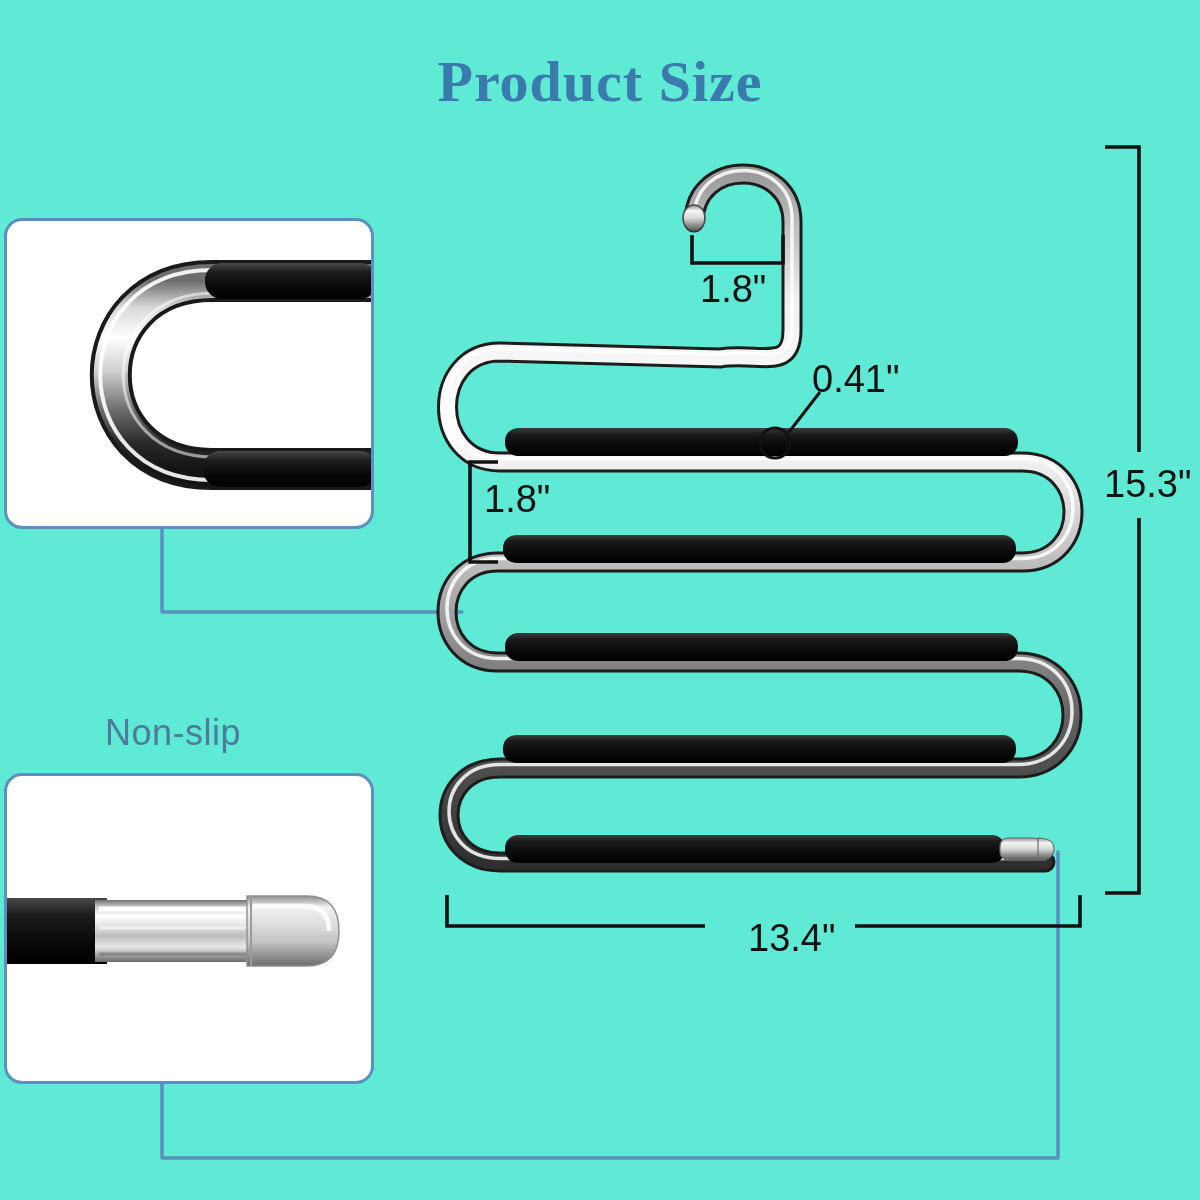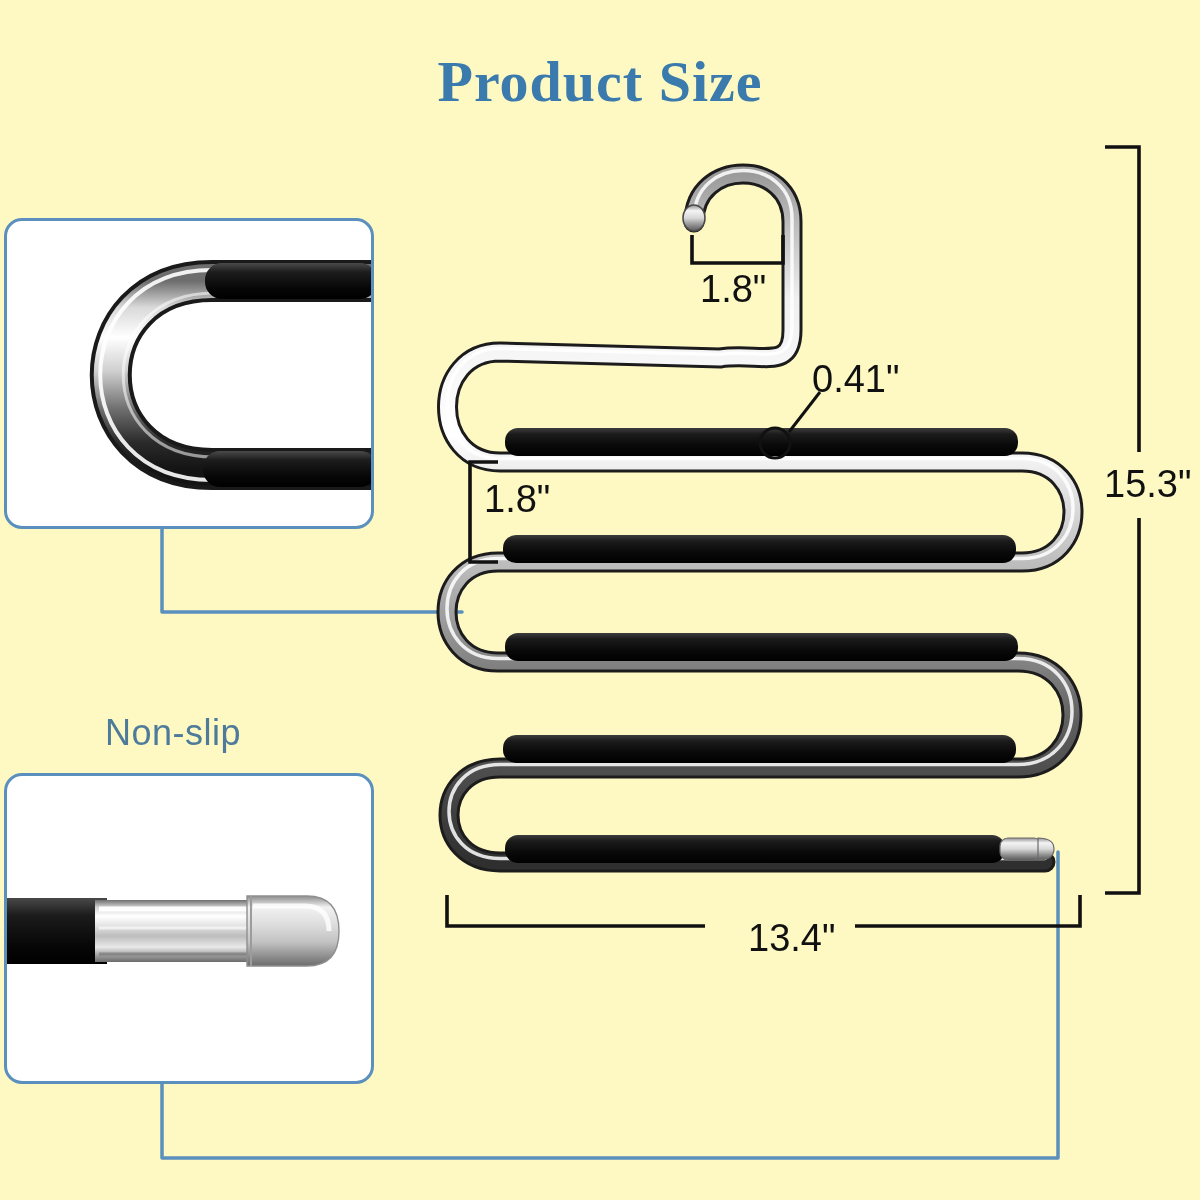--- a/index.html
+++ b/index.html
@@ -4,21 +4,21 @@
 <style>
   html, body {
     margin: 0;
     padding: 0;
     background: #ffffff;
   }
   #page {
     position: relative;
     width: 1200px;
     height: 1200px;
-    background: #fef9c3;
+    background: #5eead4;
     overflow: hidden;
     font-family: "Liberation Sans", sans-serif;
   }
 
   
   #title {
     position: absolute;
     left: 0;
     top: 48px;
     width: 1200px;

